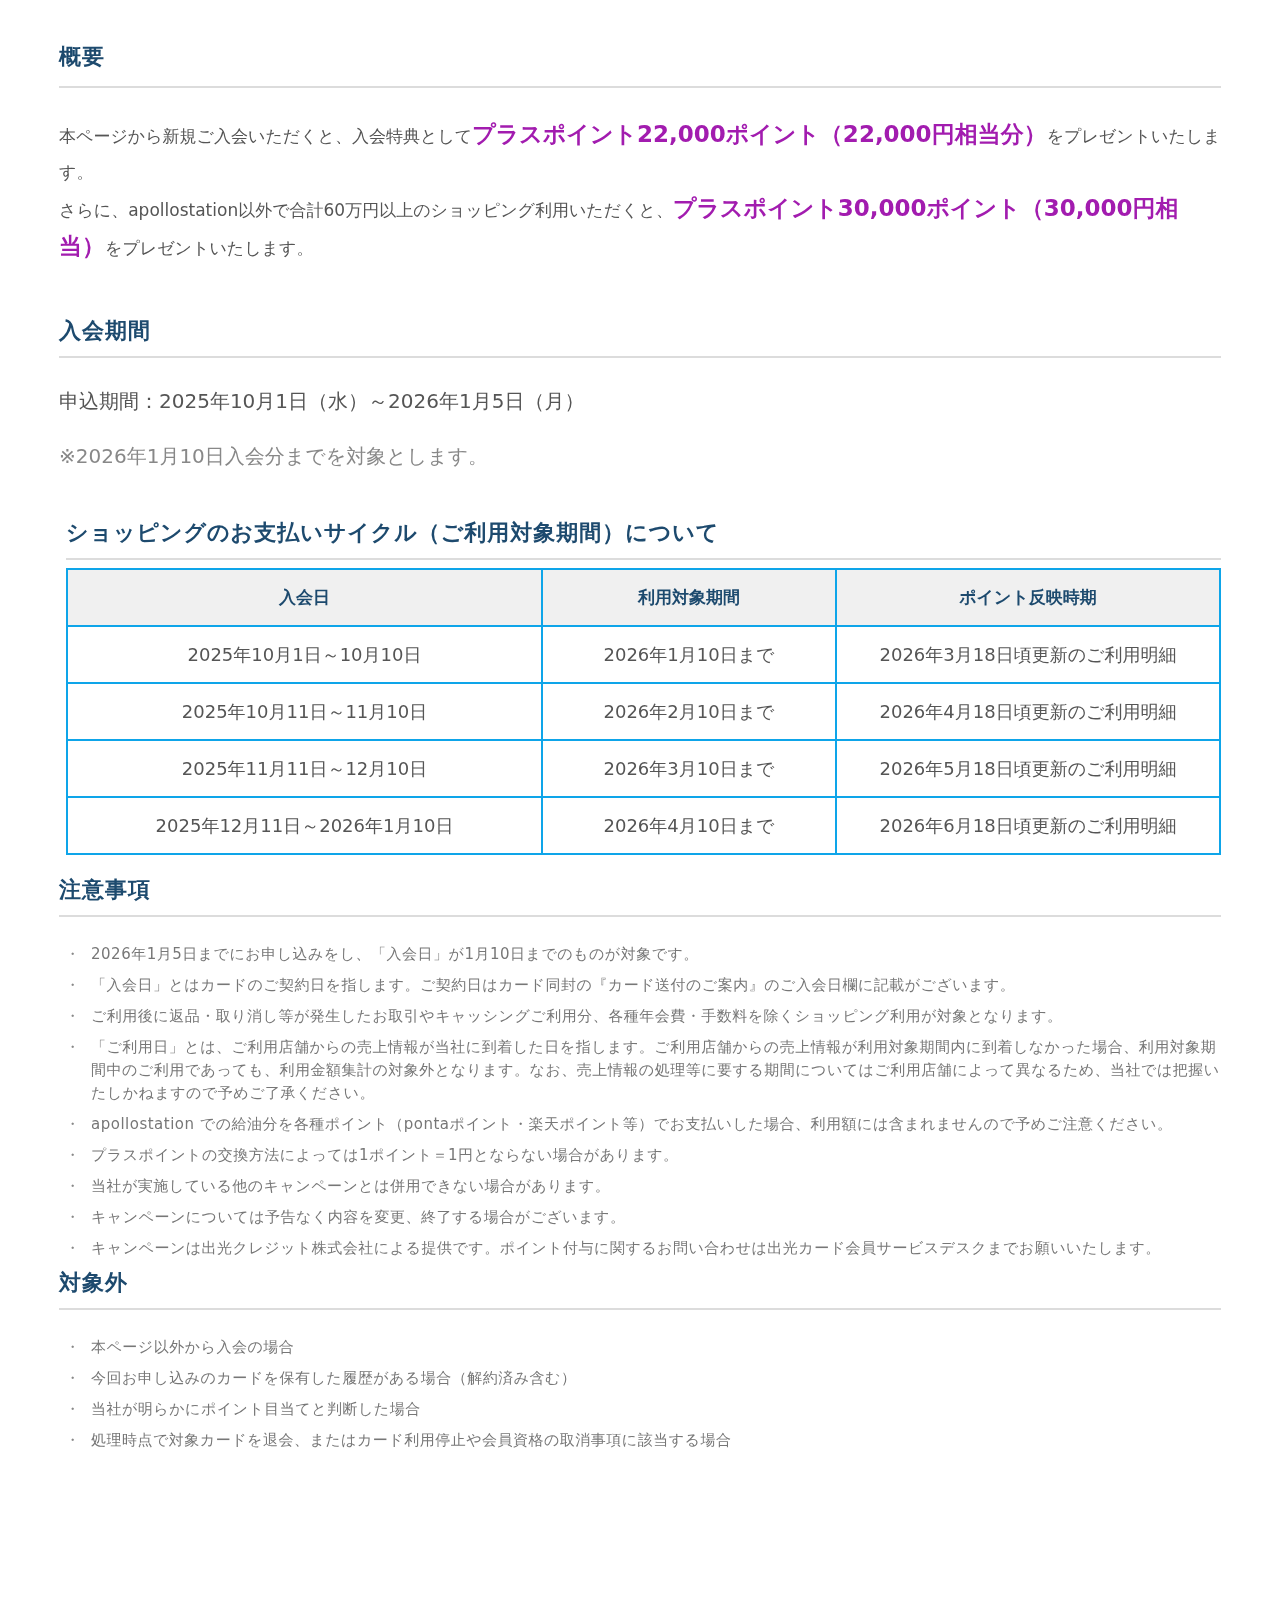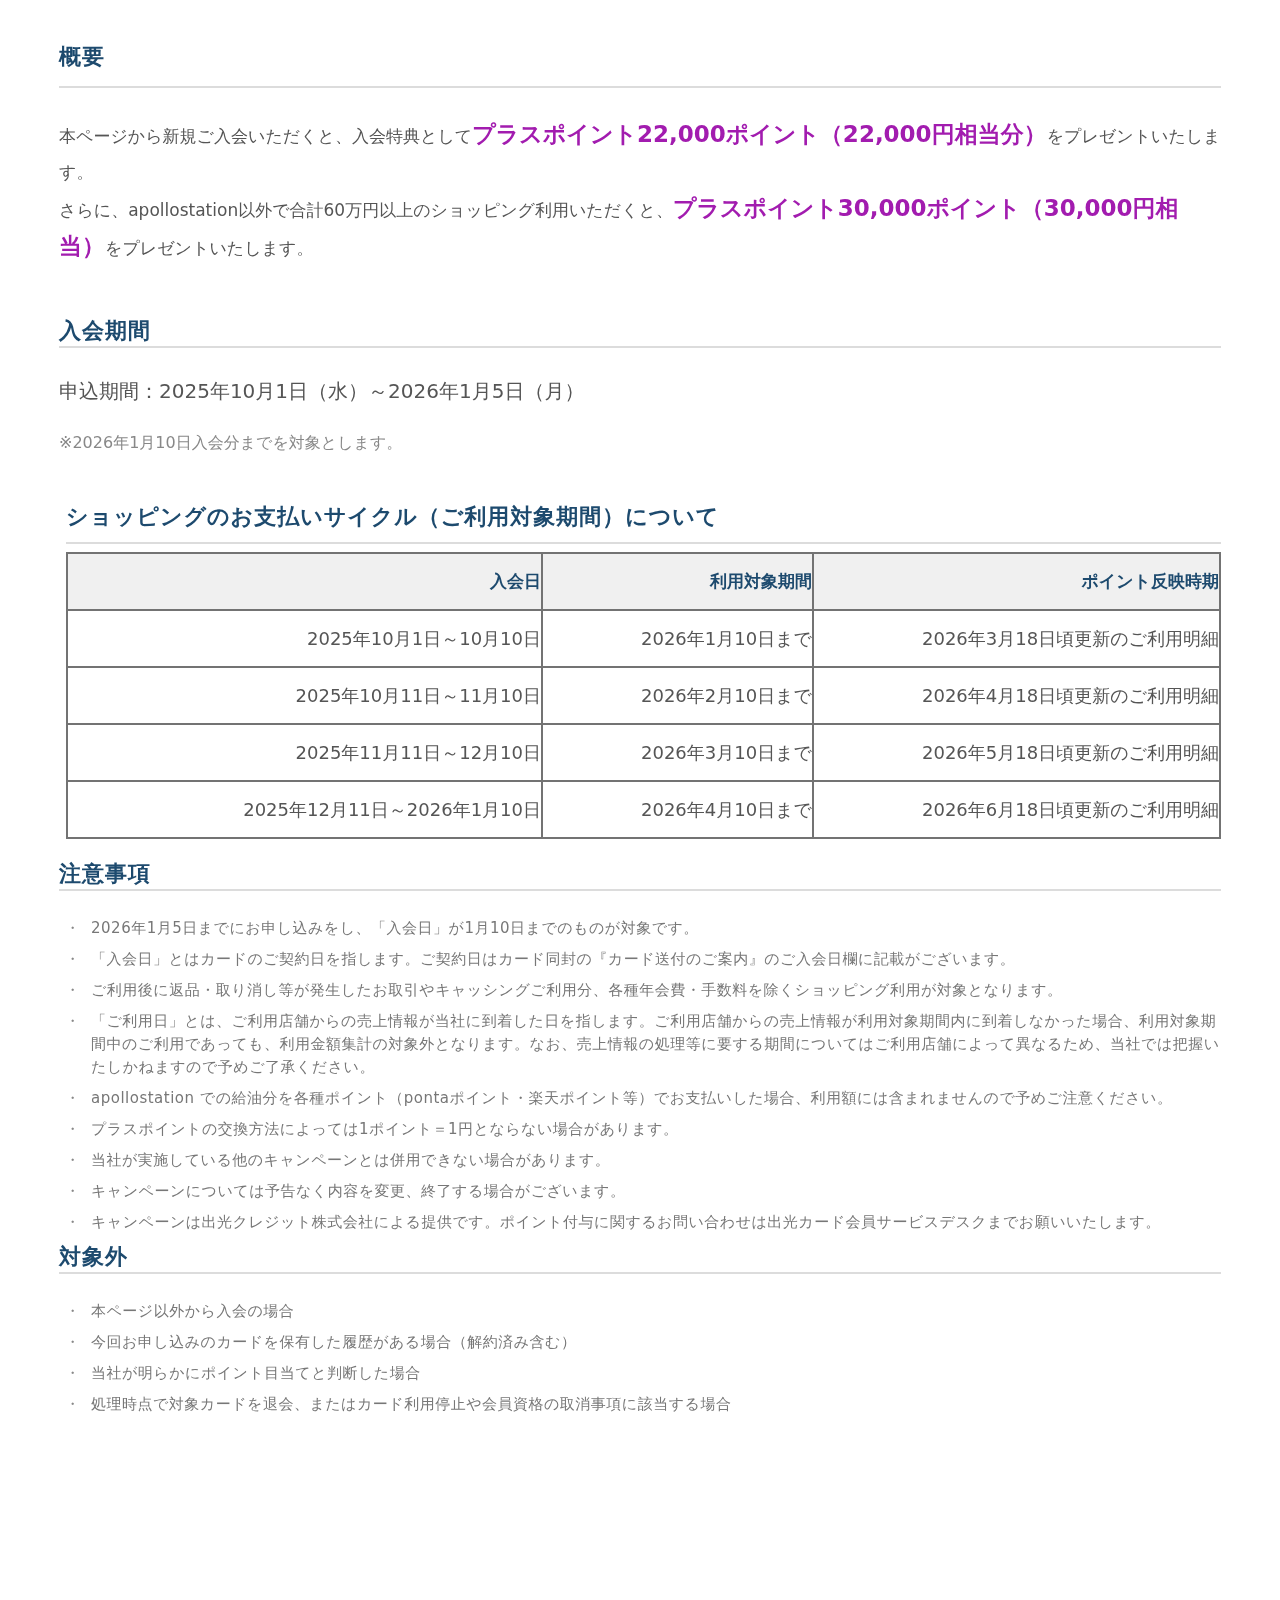--- a/index.html
+++ b/index.html
@@ -6,20 +6,21 @@
     html, body { width: 1280px; background: #ffffff; }
     body {
       font-family: "DejaVu Sans", "Liberation Sans", sans-serif;
       color: #555555;
       padding: 0 59px 40px 59px;
     }
     .section-title {
       font-size: 22px;
       font-weight: bold;
       color: #1d4a6e;
+      padding-bottom: 10px;
       border-bottom: 2px solid #dcdcdc;
       letter-spacing: 1px;
     }
     #sec-overview { padding-top: 42px; }
     #sec-overview .section-title { padding-bottom: 14px; }
     .overview-body {
       margin-top: 28px;
       font-size: 17px;
       line-height: 36px;
       color: #555555;
@@ -30,46 +31,46 @@
       font-size: 23px;
     }
     #sec-period { margin-top: 50px; }
     .period-line {
       margin-top: 30px;
       font-size: 20px;
       color: #555555;
     }
     .period-note {
       margin-top: 28px;
-      font-size: 16px;
+      font-size: 20px;
       color: #888888;
     }
     #sec-cycle { margin-top: 48px; padding-left: 7px; }
     #sec-cycle .section-title { padding-bottom: 10px; }
     table.cycle {
       width: 100%;
       margin-top: 8px;
       border-collapse: collapse;
       border: 2px solid #dcdcdc;
     }
     table.cycle th, table.cycle td {
-      border: 2px solid #737373;
-      text-align: right;
+      border: 2px solid #0ea5e9;
+      text-align: center;
       height: 57px;
       font-size: 18px;
     }
     table.cycle th {
       background: #f0f0f0;
       color: #1d4a6e;
       font-weight: bold;
       font-size: 17px;
     }
     table.cycle td { color: #555555; }
     table.cycle th:nth-child(1) { width: 475px; }
-    table.cycle th:nth-child(2) { width: 271px; margin-left: 40px; }
+    table.cycle th:nth-child(2) { width: 294px; margin-left: 40px; }
     #sec-notes { margin-top: 20px; }
     #sec-exclusions { }
     ul.bullets {
       list-style: none;
       margin-top: 26px;
     }
     ul.bullets li {
       position: relative;
       padding-left: 32px;
       font-size: 15px;

